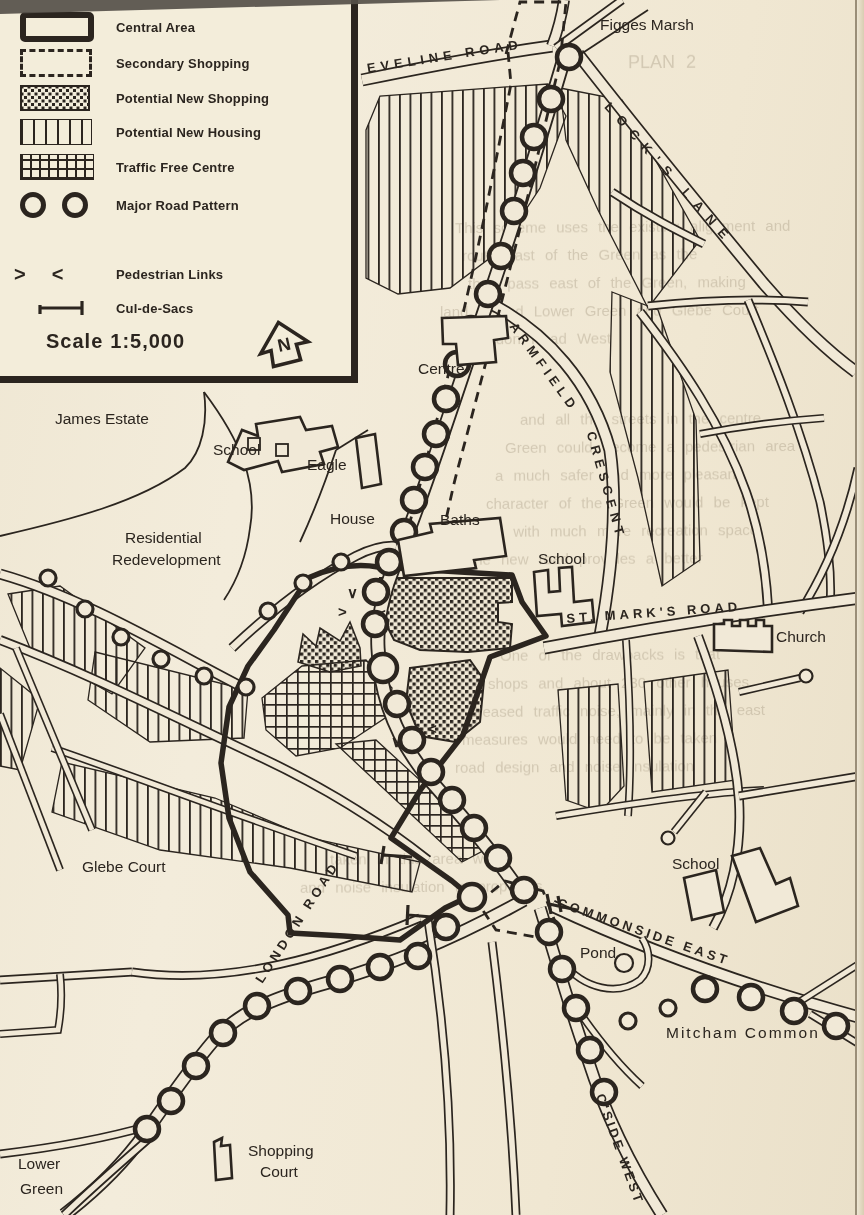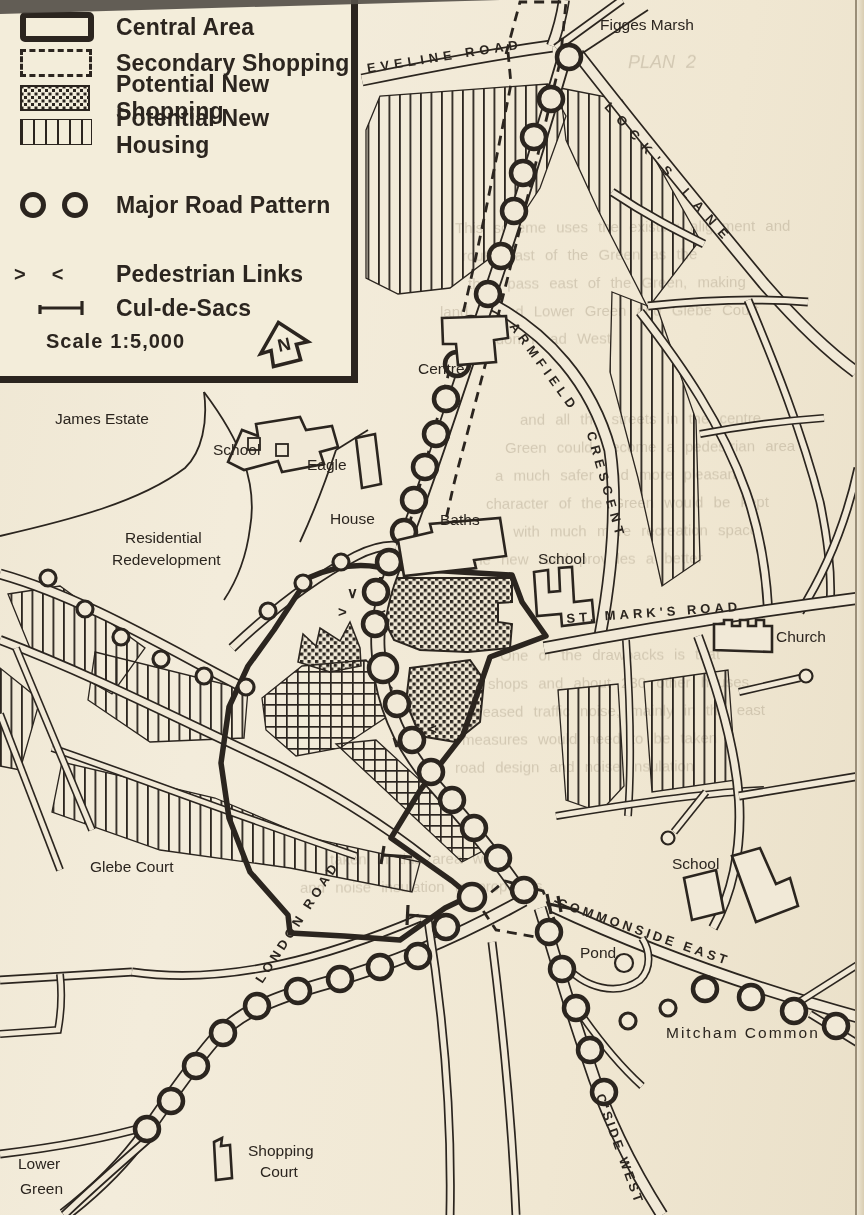--- a/index.html
+++ b/index.html
@@ -36,21 +36,21 @@
   .road-lbl{font-weight:bold;font-size:13px;letter-spacing:5px;}
   .chev{position:absolute;font-weight:bold;font-size:15px;color:var(--ink);}
   
   #legend{position:absolute;left:0;top:0;width:351px;height:376px;
       background:var(--paper2);border-right:7px solid var(--ink);
       border-bottom:7px solid var(--ink);}
   .lg-row{position:absolute;left:0;width:100%;height:34px;}
   .lg-swatch-box{position:absolute;left:20px;top:0;width:86px;height:100%;
       display:flex;align-items:center;justify-content:flex-start;}
   .lg-label{position:absolute;left:116px;top:50%;transform:translateY(-50%);
-      font-size:23px;font-weight:bold;letter-spacing:.2px;}
+      font-size:13px;font-weight:bold;letter-spacing:.2px;}
   .sw-central{width:62px;height:18px;border:6px solid var(--ink);border-radius:5px;}
   .sw-dashed{width:66px;height:22px;border:3.5px dashed var(--ink);}
   .sw-dots{width:70px;height:26px;border:2px solid var(--ink);box-sizing:border-box;
       background-image:radial-gradient(var(--ink) 1.7px,transparent 1.9px),
                        radial-gradient(var(--ink) 1.7px,transparent 1.9px);
       background-size:7px 7px;background-position:0 0,3.5px 3.5px;}
   .sw-vlines{width:72px;height:26px;border:1.8px solid var(--ink);box-sizing:border-box;
       background-image:repeating-linear-gradient(90deg,var(--ink) 0 1.8px,transparent 1.8px 12px);}
   .sw-grid{width:74px;height:26px;border:1.5px solid var(--ink);box-sizing:border-box;
       background-image:repeating-linear-gradient(90deg,var(--ink) 0 1.6px,transparent 1.6px 9px),
@@ -62,21 +62,21 @@
   .lg-scale{position:absolute;left:46px;top:330px;font-size:20px;font-weight:bold;letter-spacing:1px;}
   .lg-scale .val{margin-left:7px;}
   .north{position:absolute;left:248px;top:318px;}
 </style>
 </head>
 <body>
 
 <div id="stage">
 
   <div id="ghost-layer">
-      <div class="ghost-line" style="left: 628px; top: 52px; font-size: 18px; font-style: italic;">PLAN 2</div>
+      <div class="ghost-line" style="left: 628px; top: 52px; font-size: 18px;">PLAN 2</div>
       <div class="ghost-line" style="left: 455px; top: 218px;">This scheme uses the existing alignment and</div>
       <div class="ghost-line" style="left: 462px; top: 246px;">route east of the Green as the</div>
       <div class="ghost-line" style="left: 468px; top: 274px;">then pass east of the Green, making</div>
       <div class="ghost-line" style="left: 440px; top: 302px;">land behind Lower Green and Glebe Court</div>
       <div class="ghost-line" style="left: 448px; top: 330px;">to London Road West</div>
       <div class="ghost-line" style="left: 520px; top: 410px;">and all the streets in the centre</div>
       <div class="ghost-line" style="left: 505px; top: 438px;">Green could become a pedestrian area</div>
       <div class="ghost-line" style="left: 495px; top: 466px;">a much safer and more pleasant</div>
       <div class="ghost-line" style="left: 486px; top: 494px;">character of the Green would be kept</div>
       <div class="ghost-line" style="left: 478px; top: 522px;">and with much more recreation space</div>
@@ -321,21 +321,21 @@
     <div class="lbl" style="left:55px;top:410px;text-align:right;">James Estate</div>
     <div class="lbl" style="left:213px;top:441px;">School</div>
     <div class="lbl" style="left:307px;top:456px;">Eagle</div>
     <div class="lbl" style="left:330px;top:478px;margin-top:32px;">House</div>
     <div class="lbl" style="left:125px;top:529px;">Residential</div>
     <div class="lbl" style="left:112px;top:551px;">Redevelopment</div>
     <div class="lbl" style="left:440px;top:511px;">Baths</div>
     <div class="lbl" style="left:538px;top:550px;">School</div>
     <div class="lbl road-lbl" style="left:566px;top:612px;letter-spacing:4px;transform:rotate(-4deg);">ST. MARK'S ROAD</div>
     <div class="lbl" style="left:776px;top:628px;">Church</div>
-    <div class="lbl" style="left:82px;top:858px;margin-left:8px;">Glebe Court</div>
+    <div class="lbl" style="left:82px;top:858px;">Glebe Court</div>
     <div class="lbl road-lbl" style="left:253px;top:978px;letter-spacing:4px;transform:rotate(-57deg);">LONDON ROAD</div>
     <div class="lbl road-lbl" style="left:560px;top:896px;letter-spacing:3.5px;transform:rotate(19deg);">COMMONSIDE EAST</div>
     <div class="lbl" style="left:580px;top:944px;">Pond</div>
     <div class="lbl" style="left:672px;top:855px;">School</div>
     <div class="lbl" style="left:666px;top:1024px;letter-spacing:2px;">Mitcham Common</div>
     <div class="lbl" style="left:248px;top:1142px;">Shopping</div>
     <div class="lbl" style="left:260px;top:1163px;">Court</div>
     <div class="lbl" style="left:18px;top:1155px;">Lower</div>
     <div class="lbl" style="left:20px;top:1180px;">Green</div>
     <div class="lbl road-lbl" style="left:606px;top:1092px;letter-spacing:3px;transform:rotate(70deg);">C'SIDE WEST</div>
@@ -365,20 +365,26 @@
           <div class="sw-dots"></div>
         </div>
       <div class="lg-label">Potential New Shopping</div>
     </div>
     <div class="lg-row" style="top:115px;">
       <div class="lg-swatch-box">
           <div class="sw-vlines"></div>
         </div>
       <div class="lg-label">Potential New Housing</div>
     </div>
+    <div class="lg-row" style="top:150px;">
+      <div class="lg-swatch-box">
+          <div class="sw-grid"></div>
+        </div>
+      <div class="lg-label">Traffic Free Centre</div>
+    </div>
     <div class="lg-row" style="top:188px;">
       <div class="lg-swatch-box">
           <div class="sw-circ"></div>
           <div class="sw-circ"></div>
         </div>
       <div class="lg-label">Major Road Pattern</div>
     </div>
     <div class="lg-row" style="top:257px;">
       <div class="lg-swatch-box sw-ped" style="left:14px;">
         <span>&gt;</span>

